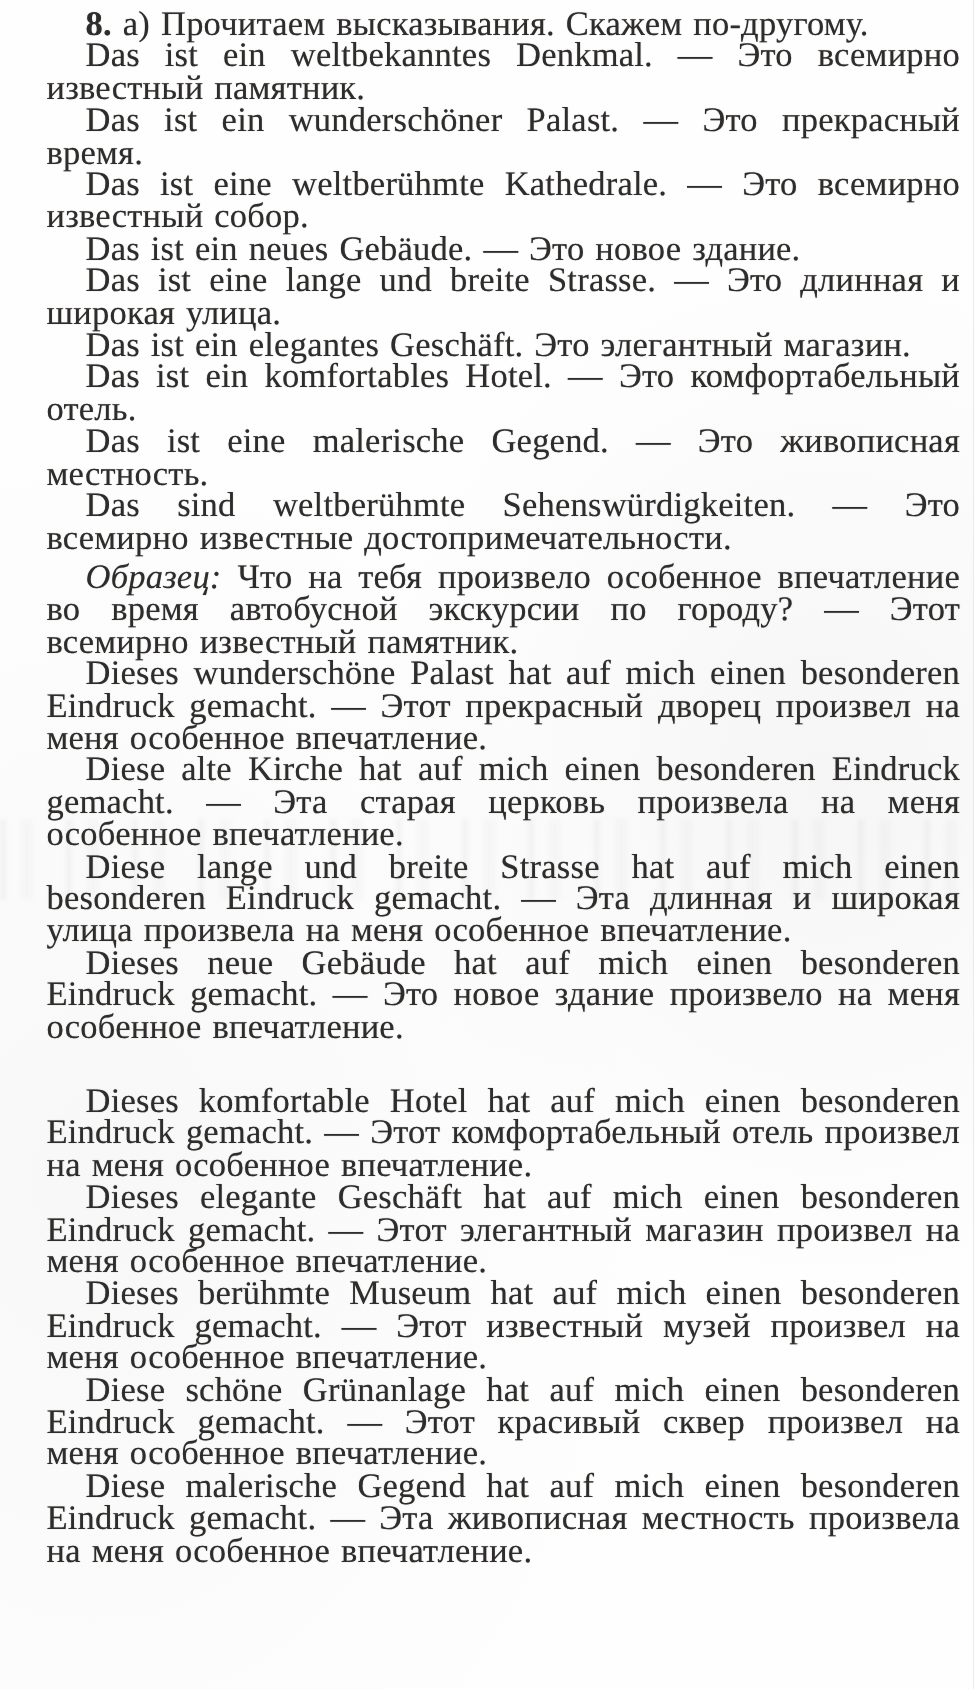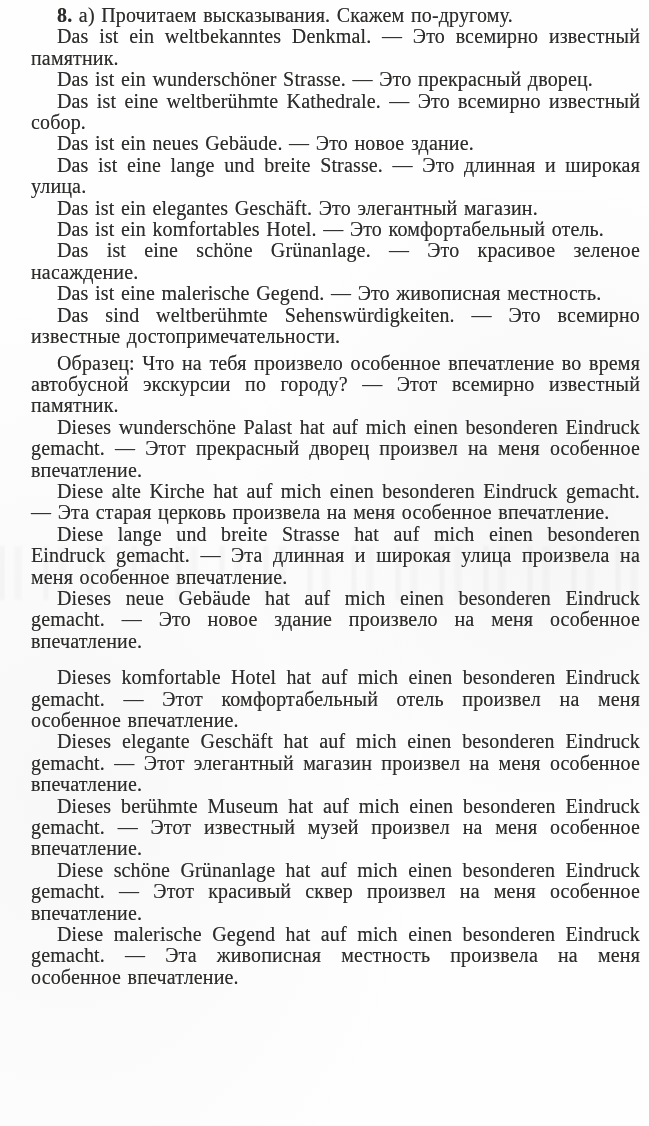--- a/index.html
+++ b/index.html
@@ -9,31 +9,31 @@
     margin:0 auto;
     background:#fefefe;
     overflow:hidden;
     font-family:"Liberation Serif", serif;
     color:#2e2d2b;
   }
   .page-text{
     position:absolute;
     left:31px;right:9px;top:5px;
     text-align:justify;
-    font-size:20px;
+    font-size:23px;
     line-height:21.4px;
     letter-spacing:0.15px;
     word-spacing:1.4px;
     text-shadow:0 0 0.6px rgba(46,45,43,0.55);
   }
   .para{margin:0;text-indent:26px;}
-  .para.gap-before{margin-top:15px;}
+  .para.gap-before{margin-top:28px;}
   .para.gap-small{margin-top:5px;}
   .seg-b{font-weight:bold;}
-  .seg-i{}
+  .seg-i{font-style:italic;}
   
   .watermark-band{
     position:absolute;left:0;top:546px;width:100%;height:54px;
     background:repeating-linear-gradient(90deg,
       rgba(110,110,110,0.12) 0px, rgba(110,110,110,0.12) 4px,
       rgba(0,0,0,0) 4px, rgba(0,0,0,0) 14px,
       rgba(130,130,130,0.08) 14px, rgba(130,130,130,0.08) 22px,
       rgba(0,0,0,0) 22px, rgba(0,0,0,0) 44px);
     filter:blur(1.6px);
     opacity:0.55;
@@ -49,27 +49,26 @@
 </style>
 </head>
 <body>
 
 <div class="page">
   <div class="watermark-band"></div>
   <div class="scan-noise"></div>
   <div class="page-text">
       <p class="para"><span class="seg-b">8. </span><span>а) Прочитаем высказывания. Скажем по-другому.</span></p>
       <p class="para"><span>Das ist ein weltbekanntes Denkmal. — Это всемирно известный памятник.</span></p>
-      <p class="para"><span>Das ist ein wunderschöner Strasse. — Это прекрасный дворец.</span></p>
+      <p class="para"><span>Das ist ein wunderschöner Palast. — Это прекрасный время.</span></p>
       <p class="para"><span>Das ist eine weltberühmte Kathedrale. — Это всемирно известный собор.</span></p>
       <p class="para"><span>Das ist ein neues Gebäude. — Это новое здание.</span></p>
       <p class="para"><span>Das ist eine lange und breite Strasse. — Это длинная и широкая улица.</span></p>
       <p class="para"><span>Das ist ein elegantes Geschäft. Это элегантный магазин.</span></p>
       <p class="para"><span>Das ist ein komfortables Hotel. — Это комфортабельный отель.</span></p>
-      <p class="para"><span>Das ist eine schöne Grünanlage. — Это красивое зеленое насаждение.</span></p>
       <p class="para"><span>Das ist eine malerische Gegend. — Это живописная местность.</span></p>
       <p class="para"><span>Das sind weltberühmte Sehenswürdigkeiten. — Это всемирно известные достопримечательности.</span></p>
       <p class="para gap-small"><span class="seg-i">Образец: </span><span>Что на тебя произвело особенное впечатление во время автобусной экскурсии по городу? — Этот всемирно известный памятник.</span></p>
       <p class="para"><span>Dieses wunderschöne Palast hat auf mich einen besonderen Eindruck gemacht. — Этот прекрасный дворец произвел на меня особенное впечатление.</span></p>
       <p class="para"><span>Diese alte Kirche hat auf mich einen besonderen Eindruck gemacht. — Эта старая церковь произвела на меня особенное впечатление.</span></p>
       <p class="para"><span>Diese lange und breite Strasse hat auf mich einen besonderen Eindruck gemacht. — Эта длинная и широкая улица произвела на меня особенное впечатление.</span></p>
       <p class="para"><span>Dieses neue Gebäude hat auf mich einen besonderen Eindruck gemacht. — Это новое здание произвело на меня особенное впечатление.</span></p>
       <p class="para gap-before"><span>Dieses komfortable Hotel hat auf mich einen besonderen Eindruck gemacht. — Этот комфортабельный отель произвел на меня особенное впечатление.</span></p>
       <p class="para"><span>Dieses elegante Geschäft hat auf mich einen besonderen Eindruck gemacht. — Этот элегантный магазин произвел на меня особенное впечатление.</span></p>
       <p class="para"><span>Dieses berühmte Museum hat auf mich einen besonderen Eindruck gemacht. — Этот известный музей произвел на меня особенное впечатление.</span></p>

